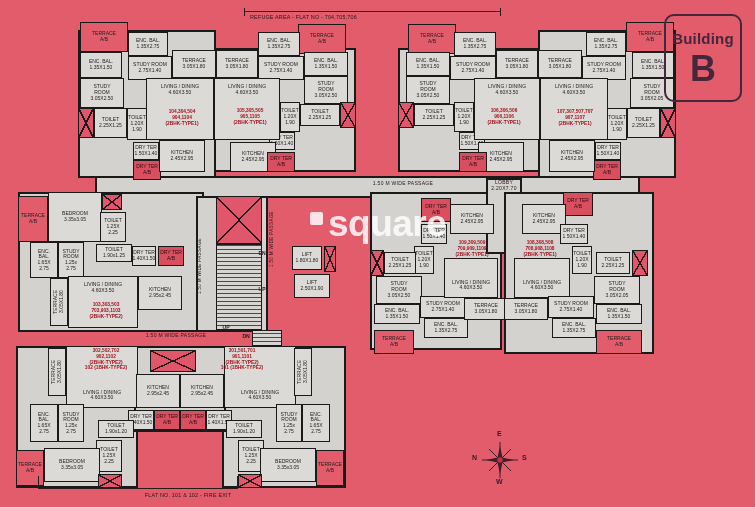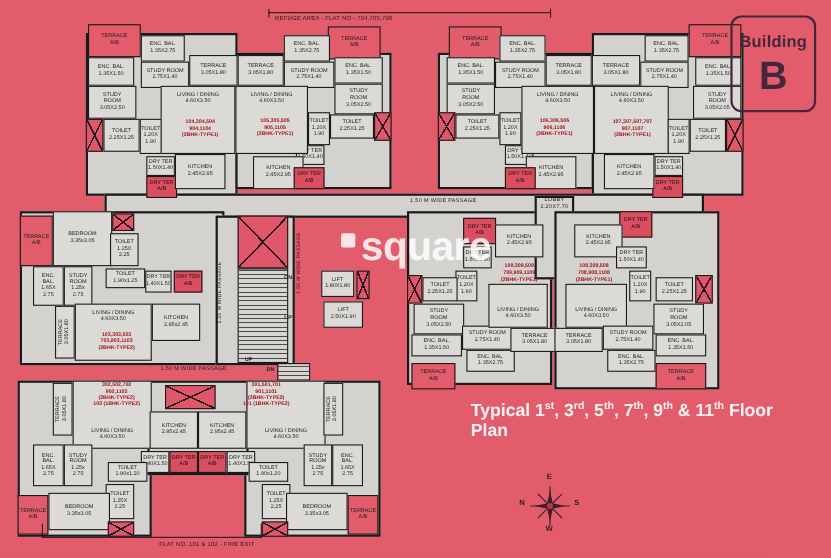--- a/index.html
+++ b/index.html
@@ -593,21 +593,20 @@
   <div class="dimlabel">REFUGE AREA - FLAT NO - 704,705,706</div>
 
   <div class="bracket"></div>
   <div class="bracketlabel">FLAT NO. 101 &amp; 102 - FIRE EXIT</div>
 
   <div class="badge">
     <div class="badge-word">Building</div>
     <div class="badge-letter">B</div>
   </div>
 
-  <div class="title" id="title">Typical 1<sup>st</sup>, 3<sup>rd</sup>, 5<sup>th</sup>, 7<sup>th</sup>, 9<sup>th</sup> &amp; 11<sup>th</sup> Floor Plan</div>
 
   <div class="wm">
     <div class="wm1">
         <span class="wmsq"></span>
         <span>square</span>
       </div>
   </div>
 
   <div class="compass">
     <svg width="40" height="40" viewBox="0 0 40 40">

